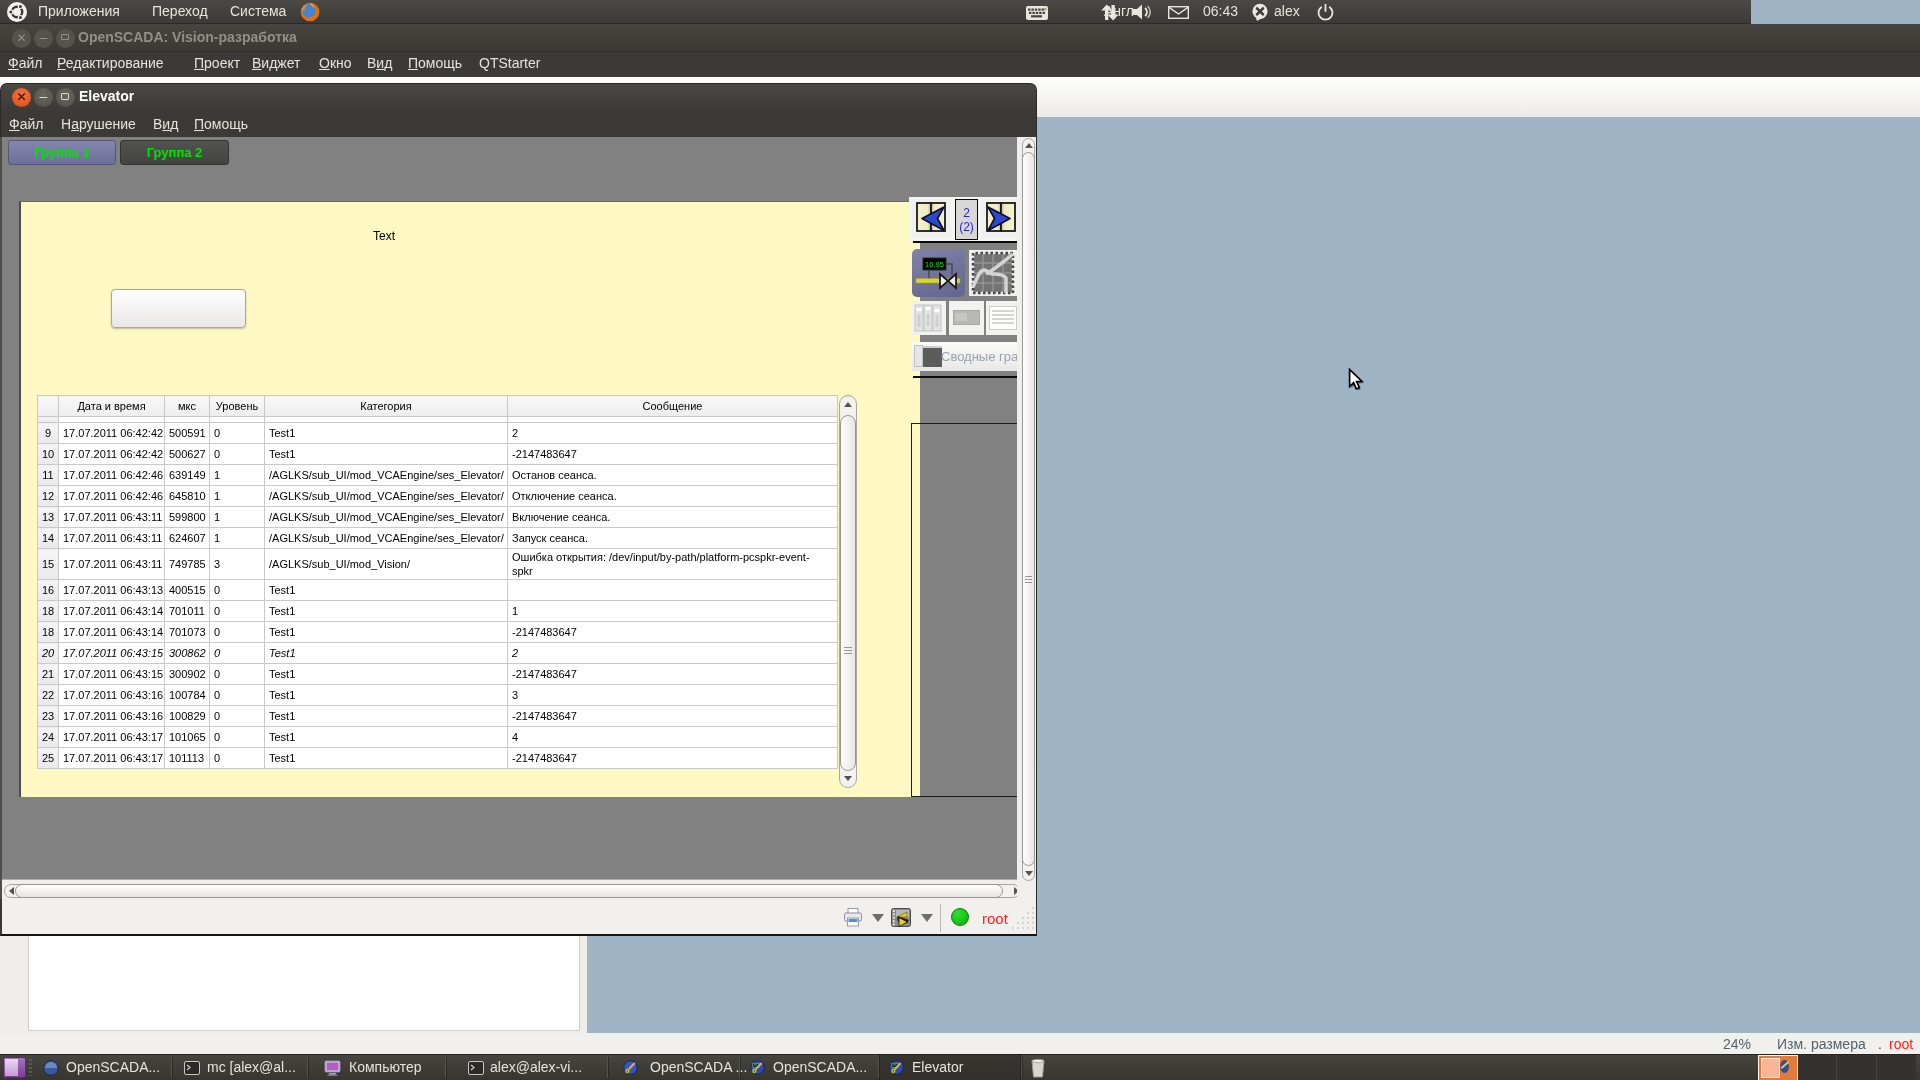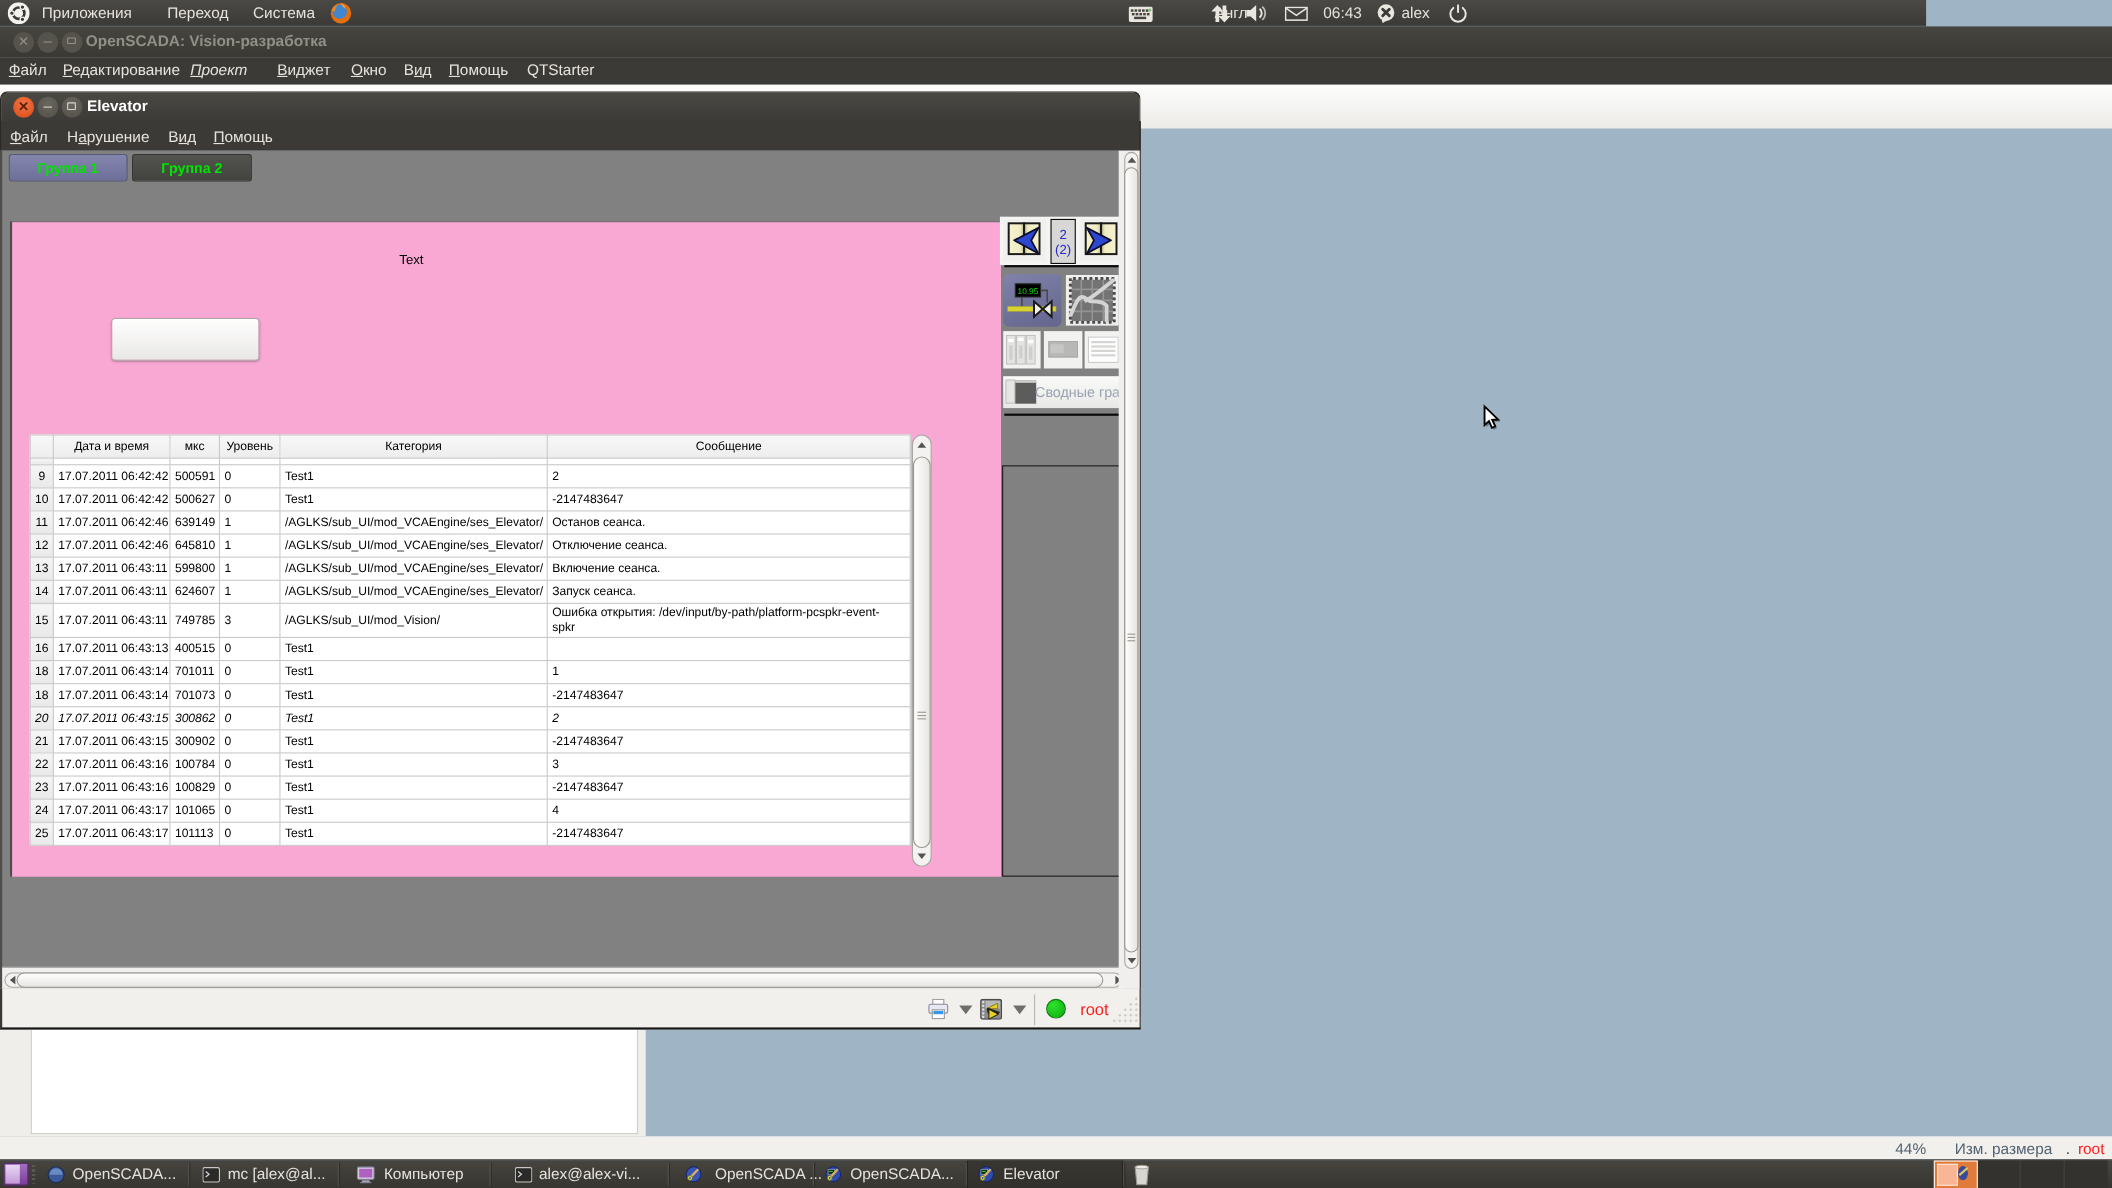--- a/index.html
+++ b/index.html
@@ -79,21 +79,21 @@
   <div class="abs" style="left:34px;top:5px;width:19px;height:19px;border-radius:50%;background:#55534c;color:#93908a;font-size:14px;text-align:center;line-height:17px;">–</div>
   <div class="abs" style="left:56px;top:5px;width:19px;height:19px;border-radius:50%;background:#55534c;">
       <div class="abs" style="left:5px;top:5px;width:8px;height:6px;border:1.5px solid #93908a;border-radius:1px;"></div>
     </div>
   <div class="abs" style="left:78px;top:5px;color:#928f87;font-size:14px;font-weight:bold;">OpenSCADA: Vision-разработка</div>
 </div>
 
 <div class="abs" style="left:0;top:52px;width:1920px;height:25px;background:#3b3a36;color:#e7e3dc;font-size:14px;">
   <div class="abs" style="left:8px;top:3px;"><u>Ф</u>айл</div>
   <div class="abs" style="left:57px;top:3px;"><u>Р</u>едактирование</div>
-  <div class="abs" style="left:173px;top:3px;font-style:italic;"><u>П</u>роект</div>
+  <div class="abs" style="left:194px;top:3px;"><u>П</u>роект</div>
   <div class="abs" style="left:252px;top:3px;"><u>В</u>иджет</div>
   <div class="abs" style="left:319px;top:3px;"><u>О</u>кно</div>
   <div class="abs" style="left:367px;top:3px;">В<u>и</u>д</div>
   <div class="abs" style="left:408px;top:3px;"><u>П</u>омощь</div>
   <div class="abs" style="left:479px;top:3px;">QTStarter</div>
 </div>
 
 <div class="abs" style="left:0;top:77px;width:1920px;height:40px;background:linear-gradient(#fdfdfc,#ecebe8);"></div>
 
 <div class="abs" style="left:0;top:117px;width:1920px;height:915px;background:#9fb4c5;"></div>
@@ -118,21 +118,21 @@
     <div class="abs" style="left:60px;top:6px;">Н<u>а</u>рушение</div>
     <div class="abs" style="left:152px;top:6px;">В<u>и</u>д</div>
     <div class="abs" style="left:193px;top:6px;"><u>П</u>омощь</div>
   </div>
 
   <div class="abs" id="content" style="left:0;top:54px;width:1037px;height:786px;background:#818181;border-left:2px solid #4e4d4a;border-right:1px solid #2a2925;border-bottom:2px solid #151515;">
 
     <div class="abs" style="left:6px;top:3px;width:108px;height:25px;background:linear-gradient(#8486ae,#6d6f9a);border:1px solid #565878;border-radius:3px;color:#00e400;font-size:13px;font-weight:bold;text-align:center;line-height:23px;">Группа 1</div>
     <div class="abs" style="left:118px;top:3px;width:109px;height:25px;background:linear-gradient(#52524f,#434340);border:1px solid #333;border-radius:3px;color:#00e400;font-size:13px;font-weight:bold;text-align:center;line-height:23px;">Группа 2</div>
 
-    <div class="abs" id="wpanel" style="left:7px;top:64px;width:901px;height:596px;background:#f9a8d4;border-left:2px solid #4e4d4a;border-top:1px solid #6a6a6a;">
+    <div class="abs" id="wpanel" style="left:17px;top:64px;width:901px;height:596px;background:#fef9c3;border-left:2px solid #4e4d4a;border-top:1px solid #6a6a6a;">
       <div class="abs" style="left:352px;top:27px;color:#000;font-size:12px;">Text</div>
       <div class="abs" style="left:90px;top:87px;width:135px;height:39px;background:linear-gradient(#fefefe,#e9e8e6);border:1px solid #a9a8a4;border-radius:4px;box-shadow:0 1px 2px rgba(0,0,0,0.25);"></div>
 
       <style>
         #ltable { border-collapse:collapse; table-layout:fixed; font-size:11px; color:#000; background:#fff; }
         #ltable td, #ltable th { border:1px solid #c9c9c9; padding:0 4px; overflow:hidden; white-space:nowrap; font-weight:normal; }
         #ltable th { background:linear-gradient(#f8f8f8,#ededed); text-align:center; }
         #ltable td.rh { background:linear-gradient(#f5f5f5,#e9e9e9); text-align:center; padding:0; }
         #ltable td { text-align:left; vertical-align:middle; }
       </style>
@@ -451,21 +451,21 @@
     <div class="abs" style="left:8px;top:734px;width:0;height:0;border-left:4px solid transparent;border-right:4px solid transparent;border-top:5px solid #55534f;"></div>
   </div>
 </div>
 
 <svg class="abs" style="left:1346px;top:367px;" width="22" height="26" viewBox="0 0 22 26">
   <path d="M 3.6 2.5 L 3.6 19.5 L 7.6 15.8 L 10.3 21.9 L 13.3 20.5 L 10.6 14.6 L 16 14.4 Z" fill="rgba(0,0,0,0.35)" transform="translate(1.6,1.8)"></path>
   <path d="M 3.6 2.5 L 3.6 19.5 L 7.6 15.8 L 10.3 21.9 L 13.3 20.5 L 10.6 14.6 L 16 14.4 Z" fill="#ffffff" stroke="#000000" stroke-width="1.7" stroke-linejoin="miter"></path>
 </svg>
 
 <div class="abs" style="left:0;top:1033px;width:1920px;height:21px;background:#f1f0ed;">
-  <div class="abs" style="left:1723px;top:3px;color:#53626f;font-size:14px;">44%</div>
+  <div class="abs" style="left:1723px;top:3px;color:#53626f;font-size:14px;">24%</div>
   <div class="abs" style="left:1777px;top:3px;color:#53626f;font-size:14px;">Изм. размера</div>
   <div class="abs" style="left:1878px;top:3px;color:#444;font-size:14px;">.</div>
   <div class="abs" style="left:1889px;top:3px;color:#ff1f1f;font-size:14px;">root</div>
 </div>
 
 <div class="abs" id="taskbar" style="left:0;top:1054px;width:1920px;height:26px;background:linear-gradient(#474540,#36352f);border-top:1px solid #23221f;color:#e7e3dc;font-size:14px;">
   <style>
     .tsep { position:absolute; top:2px; width:1px; height:21px; background:#55534d; box-shadow:1px 0 0 #2a2925; }
     .ticon { position:absolute; top:5px; }
     .ttxt { position:absolute; top:4px; }

